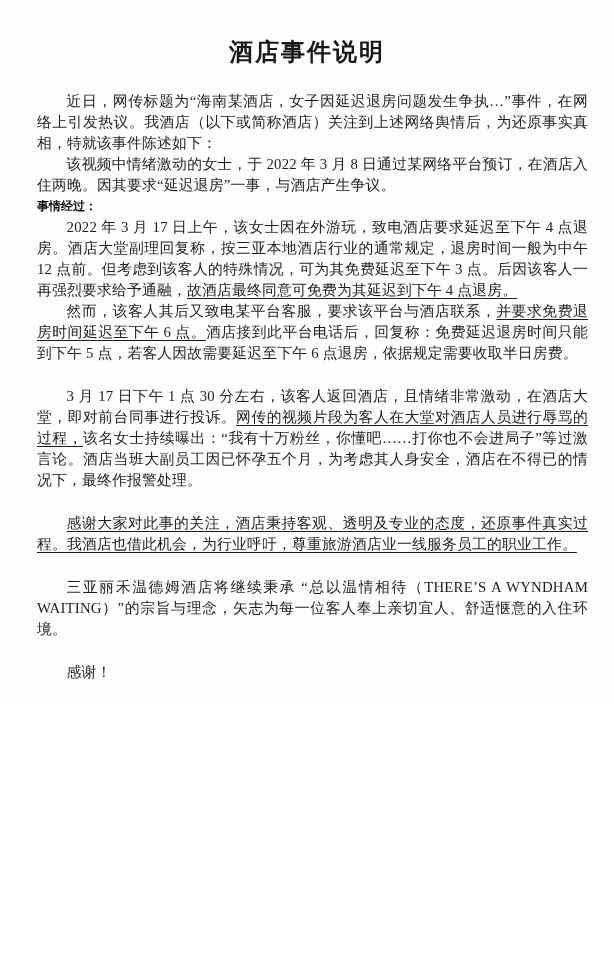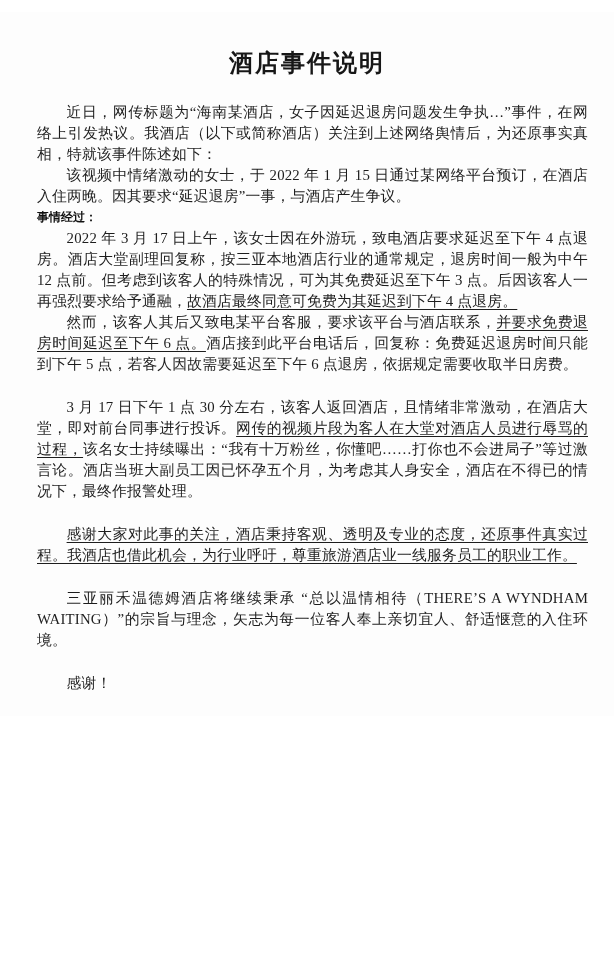--- a/index.html
+++ b/index.html
@@ -4,21 +4,21 @@
 <style>
   html, body {
     margin: 0;
     padding: 0;
     background: #ffffff;
   }
   .page {
     position: relative;
     width: 614px;
     height: 704px;
-    margin: 12px auto;
+    margin: 1px auto;
     background: #fdfdfd;
     overflow: hidden;
     font-family: "Liberation Serif", "DejaVu Serif", serif;
     color: #1d1d1d;
   }
   .doc-title {
     margin: 0;
     padding-top: 36px;
     text-align: center;
     font-size: 24px;
@@ -72,21 +72,21 @@
 <body>
 
 <div class="page">
 
   <h1 class="doc-title">酒店事件说明</h1>
 
   <div class="content">
 
     <p class="par indent"><span>近日，网传标题为“海南某酒店，女子因延迟退房问题发生争执…”事件，在网络上引发热议。我酒店（以下或简称酒店）关注到上述网络舆情后，为还原事实真相，特就该事件陈述如下：</span></p>
 
-    <p class="par indent"><span>该视频中情绪激动的女士，于 2022 年 1 月 15 日通过某网络平台预订，在酒店入住两晚。因其要求“延迟退房”一事，与酒店产生争议。</span></p>
+    <p class="par indent"><span>该视频中情绪激动的女士，于 2022 年 3 月 8 日通过某网络平台预订，在酒店入住两晚。因其要求“延迟退房”一事，与酒店产生争议。</span></p>
 
     <h2 class="section-heading">事情经过：</h2>
 
     <p class="par indent"><span>2022 年 3 月 17 日上午，该女士因在外游玩，致电酒店要求延迟至下午 4 点退房。酒店大堂副理回复称，按三亚本地酒店行业的通常规定，退房时间一般为中午 12 点前。但考虑到该客人的特殊情况，可为其免费延迟至下午 3 点。后因该客人一再强烈要求给予通融，</span><span class="u">故酒店最终同意可免费为其延迟到下午 4 点退房。</span></p>
 
     <p class="par indent"><span>然而，该客人其后又致电某平台客服，要求该平台与酒店联系，</span><span class="u">并要求免费退房时间延迟至下午 6 点。</span><span>酒店接到此平台电话后，回复称：免费延迟退房时间只能到下午 5 点，若客人因故需要延迟至下午 6 点退房，依据规定需要收取半日房费。</span></p>
 
     <p class="par indent gap"><span>3 月 17 日下午 1 点 30 分左右，该客人返回酒店，且情绪非常激动，在酒店大堂，即对前台同事进行投诉。</span><span class="u">网传的视频片段为客人在大堂对酒店人员进行辱骂的过程，</span><span>该名女士持续曝出：“我有十万粉丝，你懂吧……打你也不会进局子”等过激言论。酒店当班大副员工因已怀孕五个月，为考虑其人身安全，酒店在不得已的情况下，最终作报警处理。</span></p>
 
 

